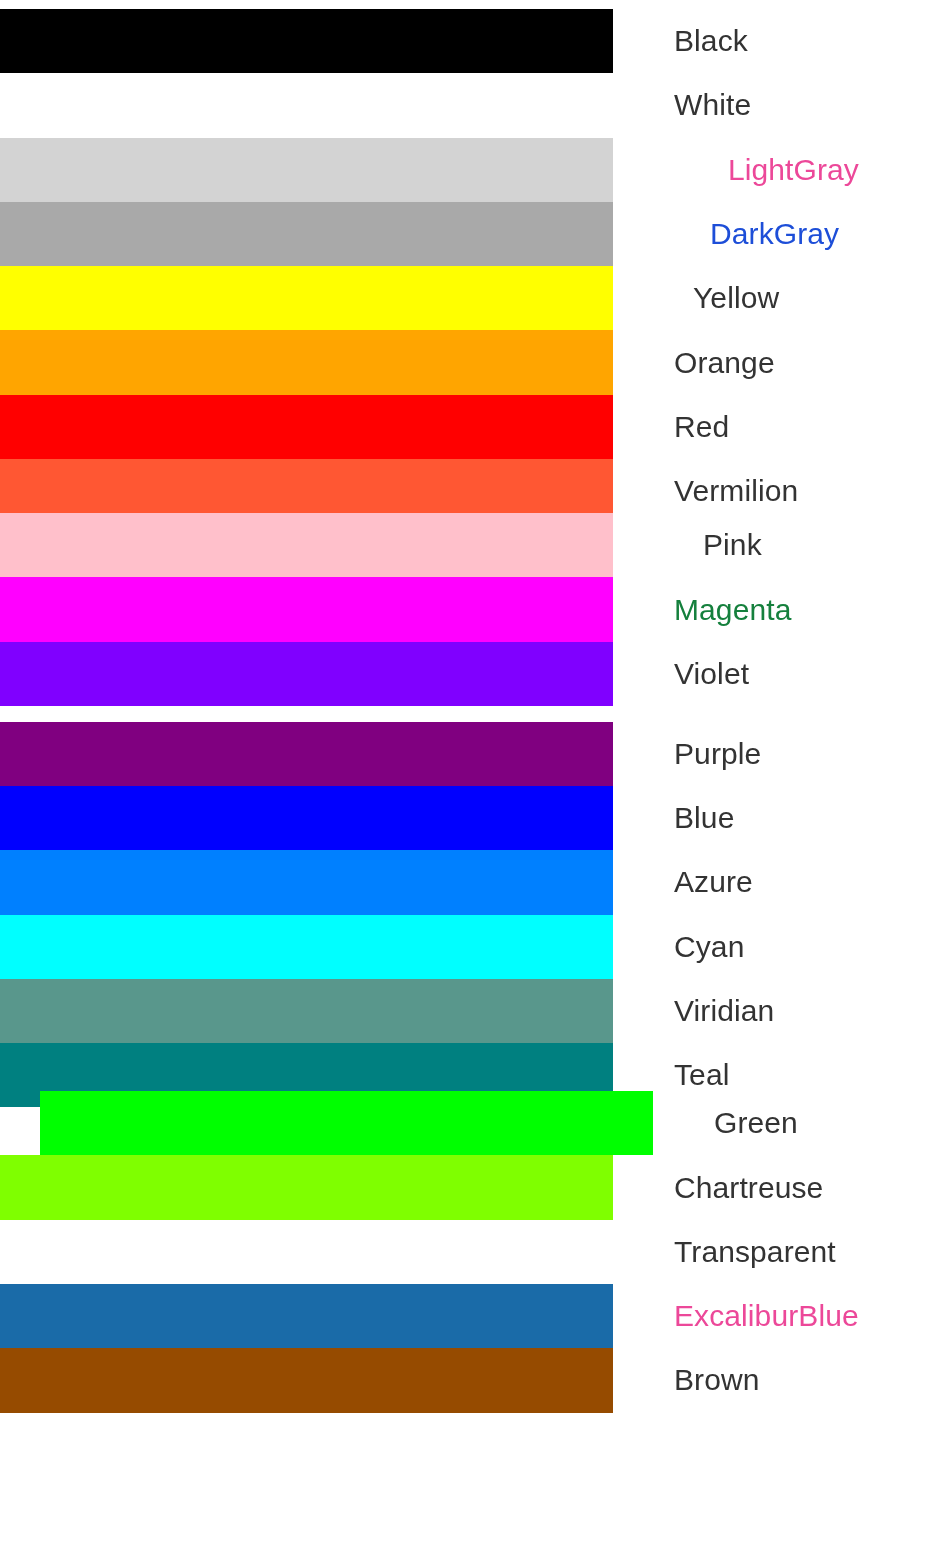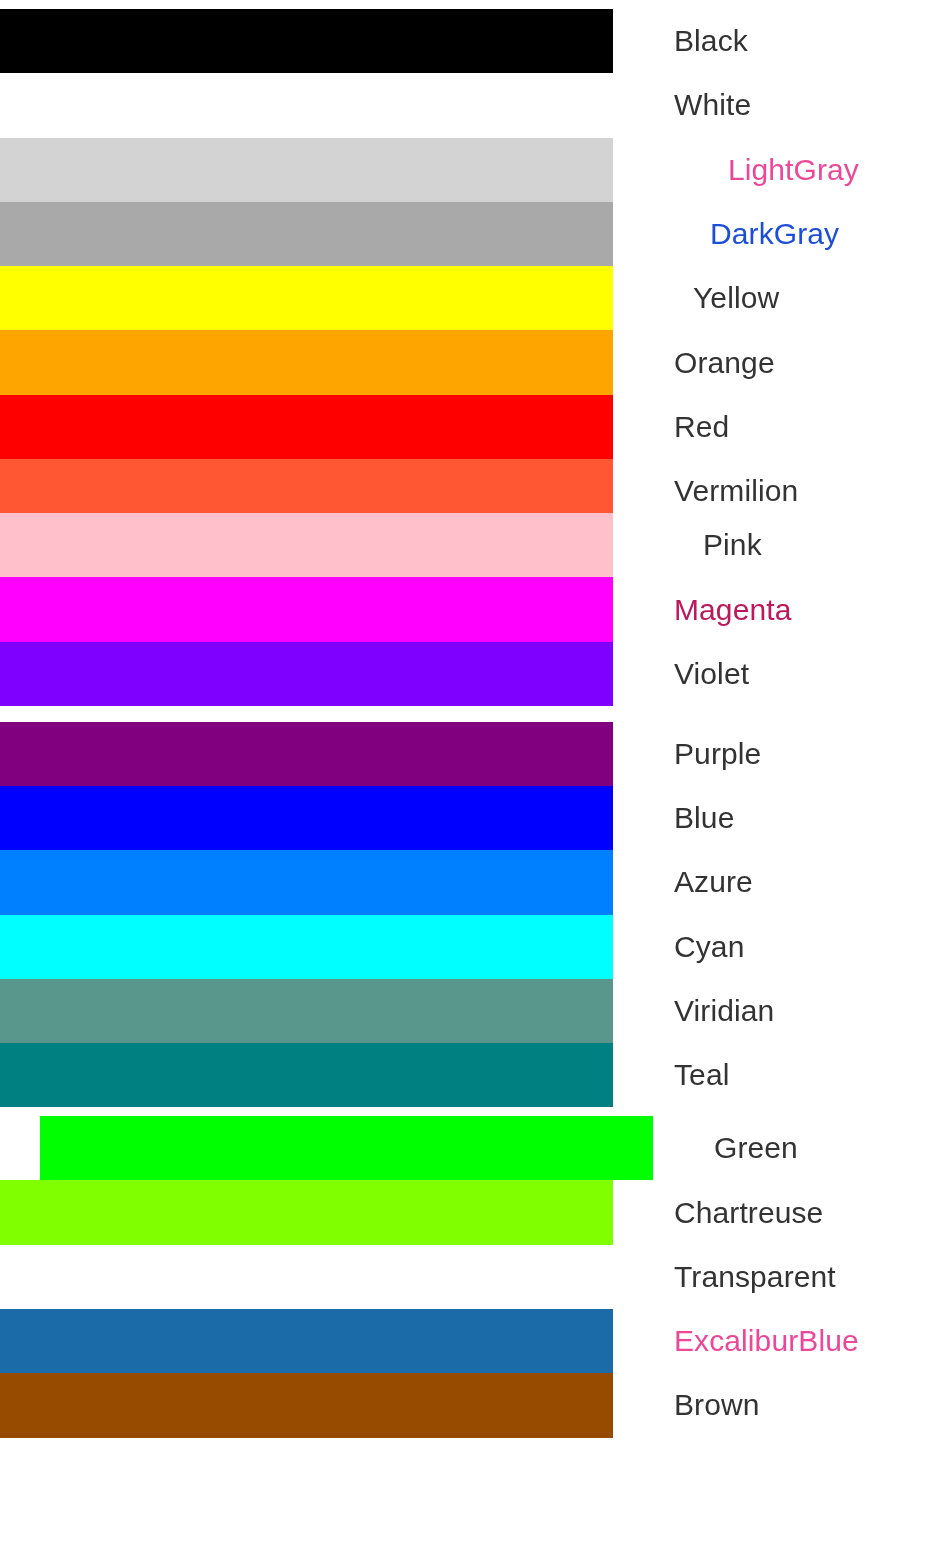--- a/index.html
+++ b/index.html
@@ -103,21 +103,21 @@
       <div class="swatch-row" style="height: 54px;">
         <div class="swatch-bar" style="background: rgb(255, 87, 51); width: 613px; height: 64.3px;"></div>
         <div class="swatch-label" style="left: 674px; height: 64.3px; color: rgb(51, 51, 51);">Vermilion</div>
       </div>
       <div class="swatch-row" style="height: 64.3px;">
         <div class="swatch-bar" style="background: rgb(255, 192, 203); width: 613px; height: 64.3px;"></div>
         <div class="swatch-label" style="left: 674px; height: 64.3px; color: rgb(51, 51, 51); margin-left: 29px;">Pink</div>
       </div>
       <div class="swatch-row" style="height: 64.3px;">
         <div class="swatch-bar" style="background: rgb(255, 0, 255); width: 613px; height: 64.3px;"></div>
-        <div class="swatch-label" style="left: 674px; height: 64.3px; color: #be185d;">Magenta</div>
+        <div class="swatch-label" style="left: 674px; height: 64.3px; color: #15803d;">Magenta</div>
       </div>
       <div class="swatch-row" style="height: 80px;">
         <div class="swatch-bar" style="background: rgb(128, 0, 255); width: 613px; height: 64.3px;"></div>
         <div class="swatch-label" style="left: 674px; height: 64.3px; color: rgb(51, 51, 51);">Violet</div>
       </div>
       <div class="swatch-row" style="height: 64.3px;">
         <div class="swatch-bar" style="background: rgb(128, 0, 128); width: 613px; height: 64.3px;"></div>
         <div class="swatch-label" style="left: 674px; height: 64.3px; color: rgb(51, 51, 51);">Purple</div>
       </div>
       <div class="swatch-row" style="height: 64.3px;">
@@ -129,21 +129,21 @@
         <div class="swatch-label" style="left: 674px; height: 64.3px; color: rgb(51, 51, 51);">Azure</div>
       </div>
       <div class="swatch-row" style="height: 64.3px;">
         <div class="swatch-bar" style="background: rgb(0, 255, 255); width: 613px; height: 64.3px;"></div>
         <div class="swatch-label" style="left: 674px; height: 64.3px; color: rgb(51, 51, 51);">Cyan</div>
       </div>
       <div class="swatch-row" style="height: 64.3px;">
         <div class="swatch-bar" style="background: rgb(89, 151, 140); width: 613px; height: 64.3px;"></div>
         <div class="swatch-label" style="left: 674px; height: 64.3px; color: rgb(51, 51, 51);">Viridian</div>
       </div>
-      <div class="swatch-row" style="height: 73px;">
+      <div class="swatch-row" style="height: 48px;">
         <div class="swatch-bar" style="background: rgb(0, 128, 128); width: 613px; height: 64.3px;"></div>
         <div class="swatch-label" style="left: 674px; height: 64.3px; color: rgb(51, 51, 51);">Teal</div>
       </div>
       <div class="swatch-row" style="height: 64.3px; margin-left: 40px;">
         <div class="swatch-bar" style="background: rgb(0, 255, 0); width: 613px; height: 64.3px;"></div>
         <div class="swatch-label" style="left: 674px; height: 64.3px; color: rgb(51, 51, 51);">Green</div>
       </div>
       <div class="swatch-row" style="height: 64.3px;">
         <div class="swatch-bar" style="background: rgb(127, 255, 0); width: 613px; height: 64.3px;"></div>
         <div class="swatch-label" style="left: 674px; height: 64.3px; color: rgb(51, 51, 51);">Chartreuse</div>

